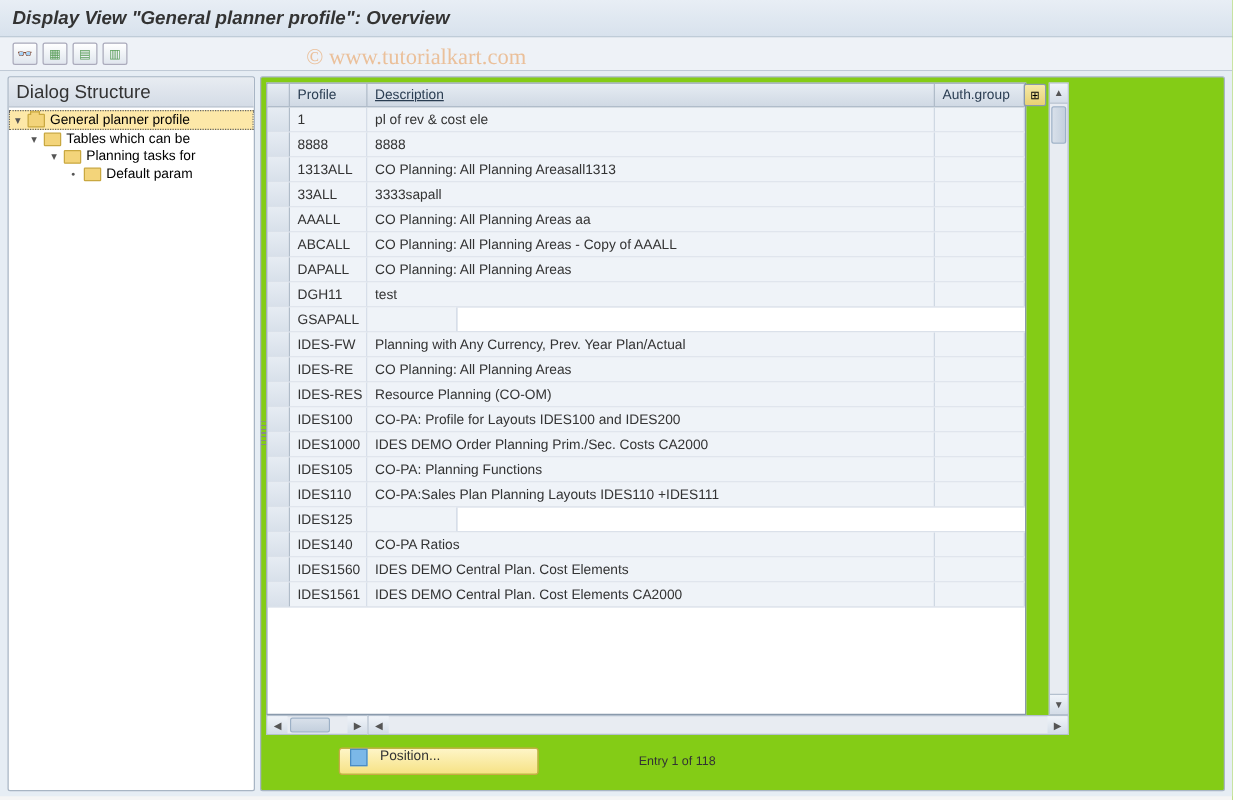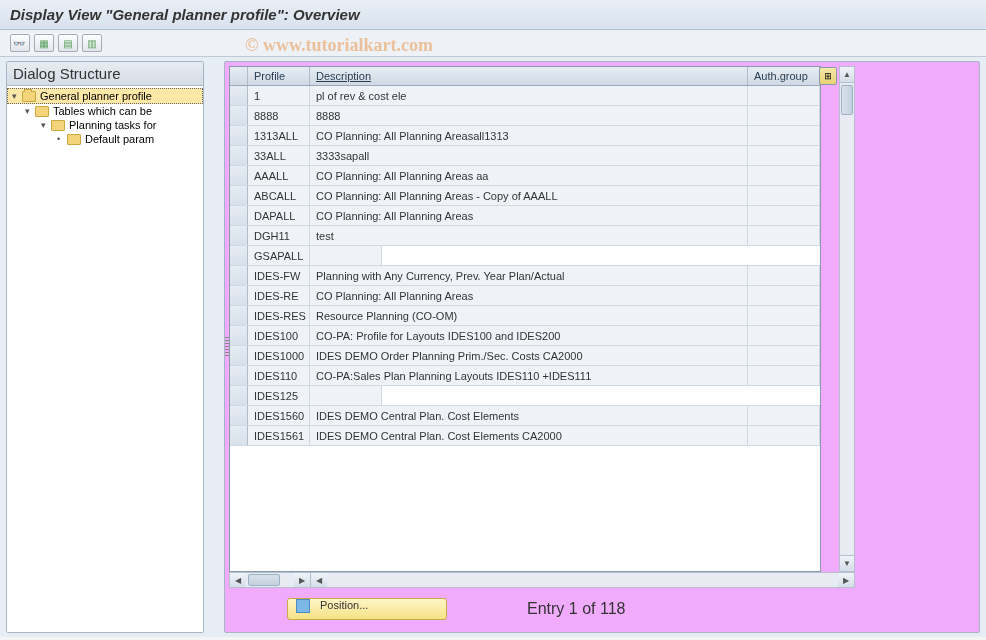--- a/index.html
+++ b/index.html
@@ -43,21 +43,20 @@
     }
     .watermark {
       position: absolute;
       top: 35px;
       left: 245px;
       color: rgba(230, 130, 40, 0.45);
       font-size: 18px;
       font-family: Georgia, serif;
       z-index: 100;
       pointer-events: none;
-      font-weight: bold;
     }
     .main-area {
       display: flex;
       height: calc(100% - 60px);
       background: #e6edf4;
     }
     .sidebar {
       width: 198px;
       background: #fff;
       border: 1px solid #a8b5c4;
@@ -105,22 +104,22 @@
       width: 6px; height: 2px;
       background: #f3d47a;
       border: 1px solid #c9a840;
       border-bottom: none;
     }
     .indent-1 { padding-left: 18px; }
     .indent-2 { padding-left: 34px; }
     .indent-3 { padding-left: 50px; }
     .content-panel {
       flex: 1;
-      margin: 4px 6px 4px 20px;
-      background: #f0abfc;
+      margin: 4px 6px 4px 4px;
+      background: #84cc16;
       border: 1px solid #a8b5c4;
       border-radius: 2px;
       position: relative;
       overflow: hidden;
     }
     .table-container {
       position: absolute;
       top: 4px; left: 4px; right: 158px; bottom: 60px;
       border: 1px solid #8a9aac;
       background: #fff;
@@ -275,21 +274,21 @@
       width: 14px; height: 14px;
       background: #7bb8e8;
       border: 1px solid #4a8cc4;
       margin-right: 10px;
       display: flex;
       align-items: center;
       justify-content: center;
     }
     .status-text {
       margin-left: 80px;
-      font-size: 16px;
+      font-size: 10px;
       color: #333;
     }
     .table-resize {
       position: absolute;
       left: 0; top: 50%;
       width: 4px; height: 20px;
       background: repeating-linear-gradient(to bottom, #888 0 1px, transparent 1px 3px);
       transform: translateY(-50%);
     }
   </style>
@@ -431,27 +430,39 @@
             <div class="cell cell-auth"></div>
           </div>
           <div class="row">
             <div class="cell cell-sel"></div>
             <div class="cell cell-profile">IDES1000</div>
             <div class="cell cell-desc">IDES DEMO Order Planning Prim./Sec. Costs   CA2000</div>
             <div class="cell cell-auth"></div>
           </div>
           <div class="row">
             <div class="cell cell-sel"></div>
+            <div class="cell cell-profile">IDES105</div>
+            <div class="cell cell-desc">CO-PA: Planning Functions</div>
+            <div class="cell cell-auth"></div>
+          </div>
+          <div class="row">
+            <div class="cell cell-sel"></div>
             <div class="cell cell-profile">IDES110</div>
             <div class="cell cell-desc">CO-PA:Sales Plan Planning Layouts IDES110 +IDES111</div>
             <div class="cell cell-auth"></div>
           </div>
           <div class="row">
             <div class="cell cell-sel"></div>
             <div class="cell cell-profile">IDES125</div>
+            <div class="cell cell-auth"></div>
+          </div>
+          <div class="row">
+            <div class="cell cell-sel"></div>
+            <div class="cell cell-profile">IDES140</div>
+            <div class="cell cell-desc">CO-PA Ratios</div>
             <div class="cell cell-auth"></div>
           </div>
           <div class="row">
             <div class="cell cell-sel"></div>
             <div class="cell cell-profile">IDES1560</div>
             <div class="cell cell-desc">IDES DEMO Central Plan. Cost Elements</div>
             <div class="cell cell-auth"></div>
           </div>
           <div class="row">
             <div class="cell cell-sel"></div>

